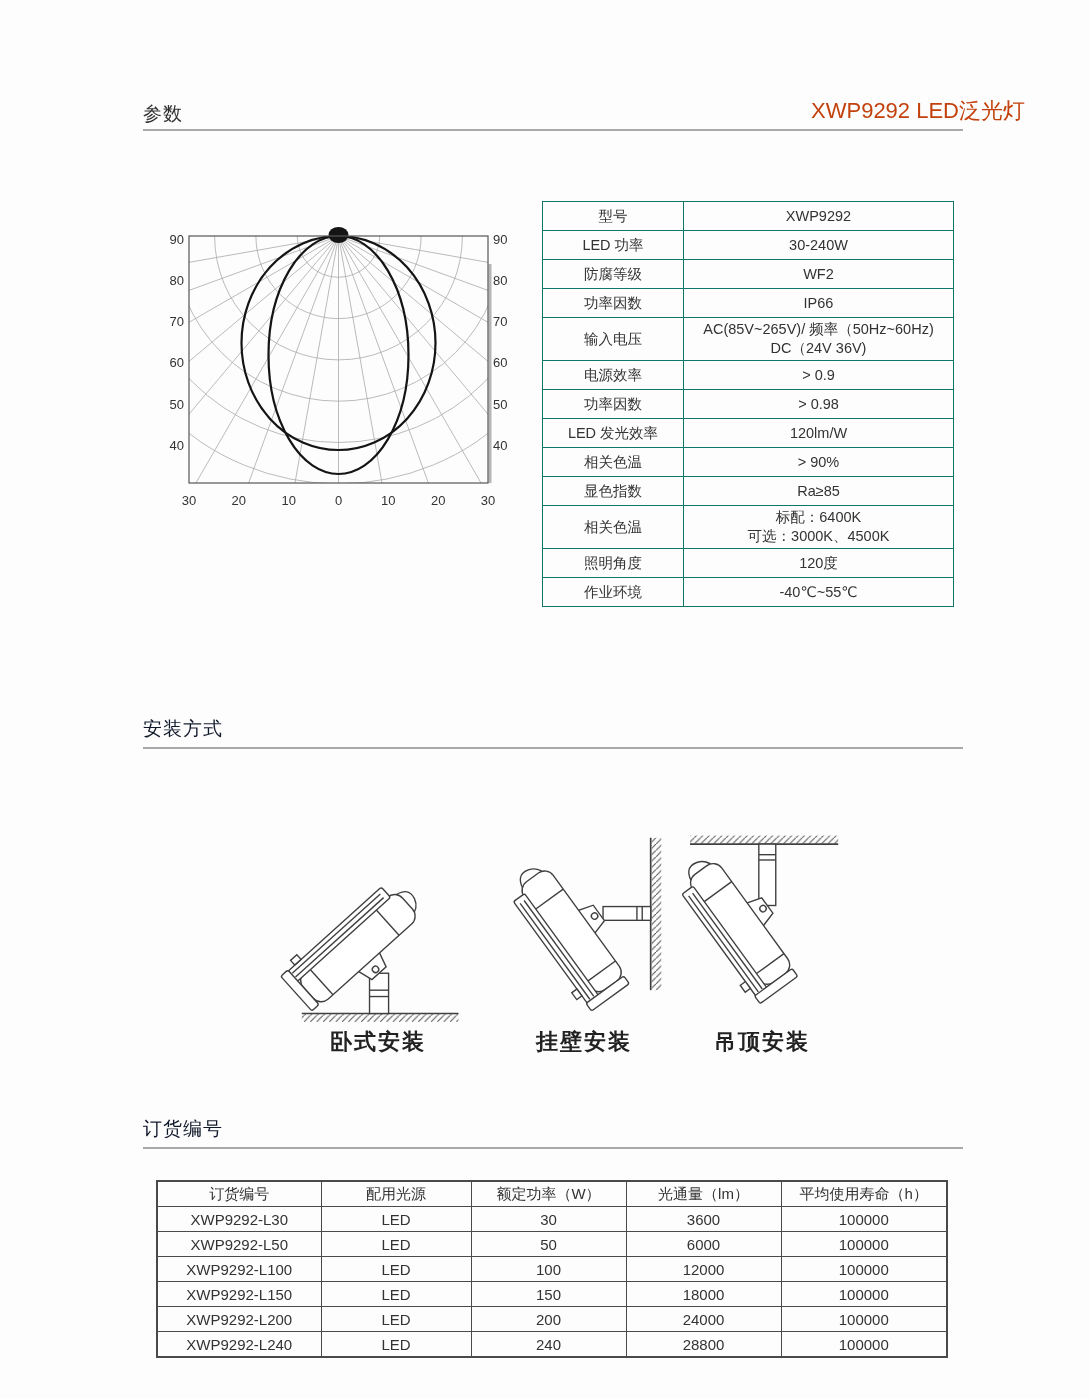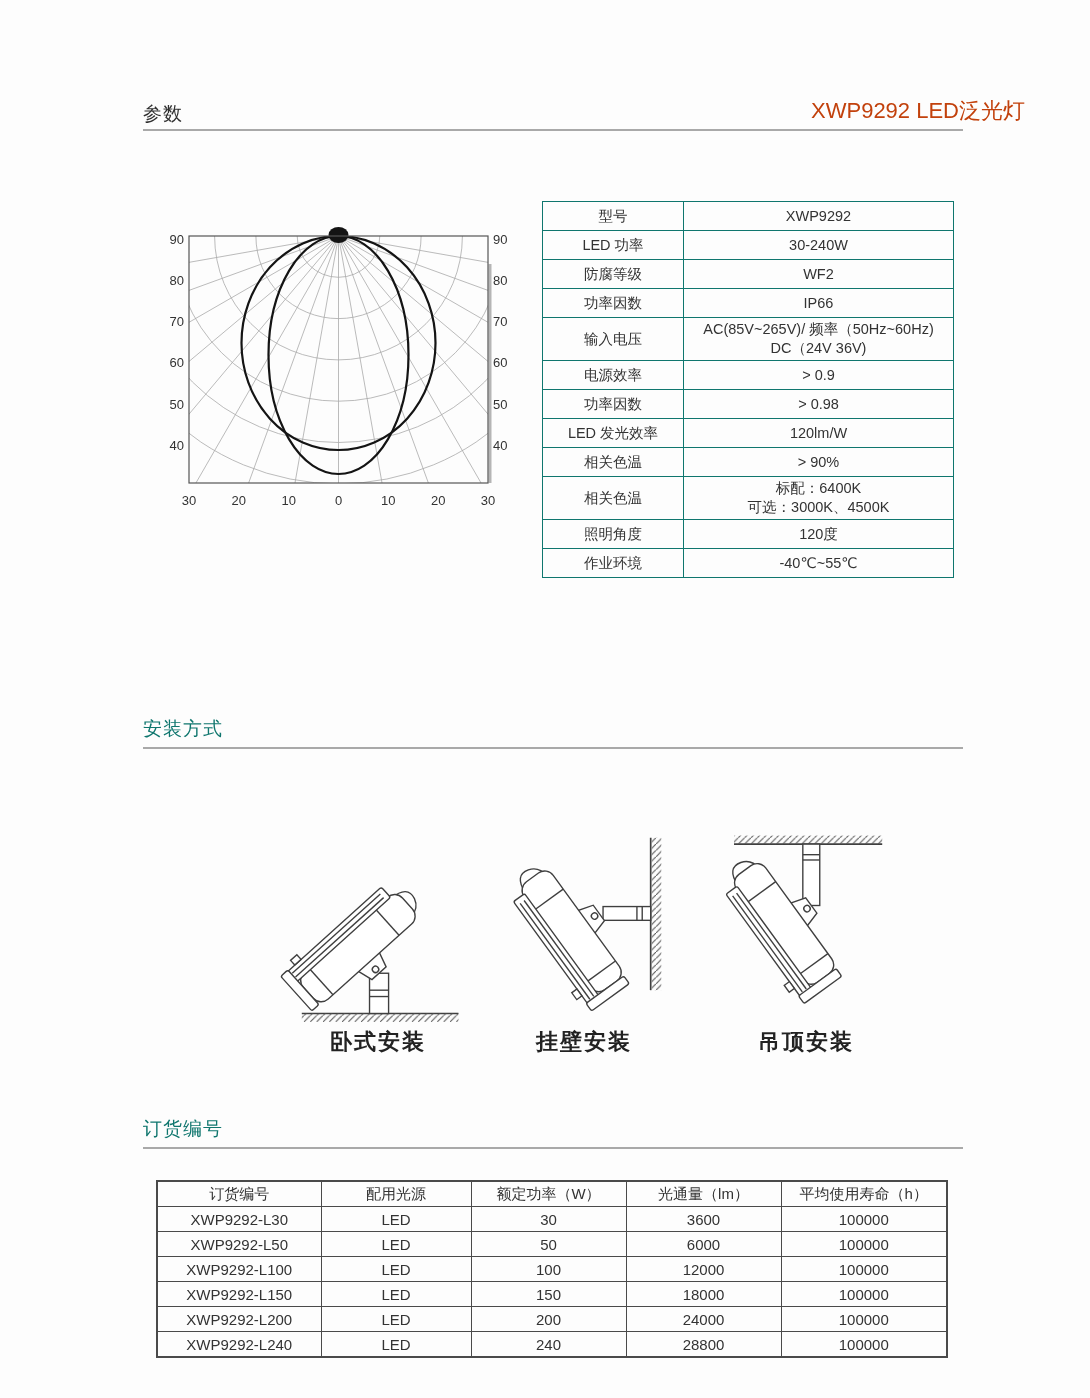--- a/index.html
+++ b/index.html
@@ -2,21 +2,21 @@
 <html><head>
 <meta charset="utf-8">
 <style>
   html,body { margin:0; padding:0; background:#ffffff; }
   .page { position:relative; width:1090px; height:1398px; background:#fdfdfd;
           font-family:"Liberation Sans","DejaVu Sans",sans-serif; color:#333;
           overflow:hidden;padding-left:35px; }
   .rule { position:absolute; left:143px; width:820px; height:2px; background:#a9a9a9; }
   .hdr-left  { position:absolute; left:143px; top:101px; font-size:19px; font-weight:500; color:#2f2f2f; letter-spacing:1px; }
   .hdr-right { position:absolute; right:100px; top:96px; font-size:22px; font-weight:500; color:#c2410c; }
-  .sec { position:absolute; left:143px; font-size:19px; font-weight:500; color:#0f766e; letter-spacing:1px; }
+  .sec { position:absolute; left:143px; font-size:19px; font-weight:500; color:#0f172a; letter-spacing:1px; }
 
   #photometric-chart { position:absolute; left:160px; top:225px; width:350px; height:285px; }
 
   table.spec { position:absolute; left:542px; top:201px; width:412px;
                border-collapse:collapse; table-layout:fixed; font-size:14.5px; color:#333; }
   table.spec td { border:1px solid #0f766e; text-align:center; vertical-align:middle;
                   padding:2px 3px; line-height:19px; height:24px; }
 
   figure.mount { position:absolute; top:806px; width:212px; margin:0; text-align:center; }
   figure.mount svg { width:212px; height:217px; display:block; }
@@ -170,20 +170,27 @@
         </tr>
 
         <tr>
           <td>相关色温</td>
           <td>
             <div>&gt; 90%</div>
             <div></div>
           </td>
         </tr>
 
+        <tr>
+          <td>显色指数</td>
+          <td>
+            <div>Ra≥85</div>
+            <div></div>
+          </td>
+        </tr>
 
         <tr>
           <td>相关色温</td>
           <td>
             <div>标配：6400K</div>
             <div>可选：3000K、4500K</div>
           </td>
         </tr>
 
         <tr>
@@ -246,21 +253,21 @@
         <rect x="28" y="196" width="148" height="8" fill="url(#hatch)" stroke="none"></rect>
         <rect x="92" y="158" width="18" height="38" fill="#fff"></rect>
         <line x1="92" y1="174" x2="110" y2="174"></line>
         <line x1="92" y1="180" x2="110" y2="180"></line>
         <use href="#lampbody" transform="translate(101,158) rotate(-42) translate(0,-32)"></use>
       </g>
     </svg>
     <figcaption>卧式安装</figcaption>
   </figure>
 
-  <figure class="mount" style="left:700px">
+  <figure class="mount" style="left:656px">
     <svg viewBox="0 0 200 205">
       <g stroke="#3f3f3f" stroke-width="1.3" fill="none">
         <line x1="32" y1="36" x2="172" y2="36" stroke-width="1.6"></line>
         <rect x="32" y="28" width="140" height="8" fill="url(#hatch)" stroke="none"></rect>
         <rect x="97" y="36" width="16" height="58" fill="#fff"></rect>
         <line x1="97" y1="46" x2="113" y2="46"></line>
         <line x1="97" y1="51" x2="113" y2="51"></line>
         <use href="#lampbody" transform="translate(105,94) rotate(234) translate(0,-32)"></use>
       </g>
     </svg>

